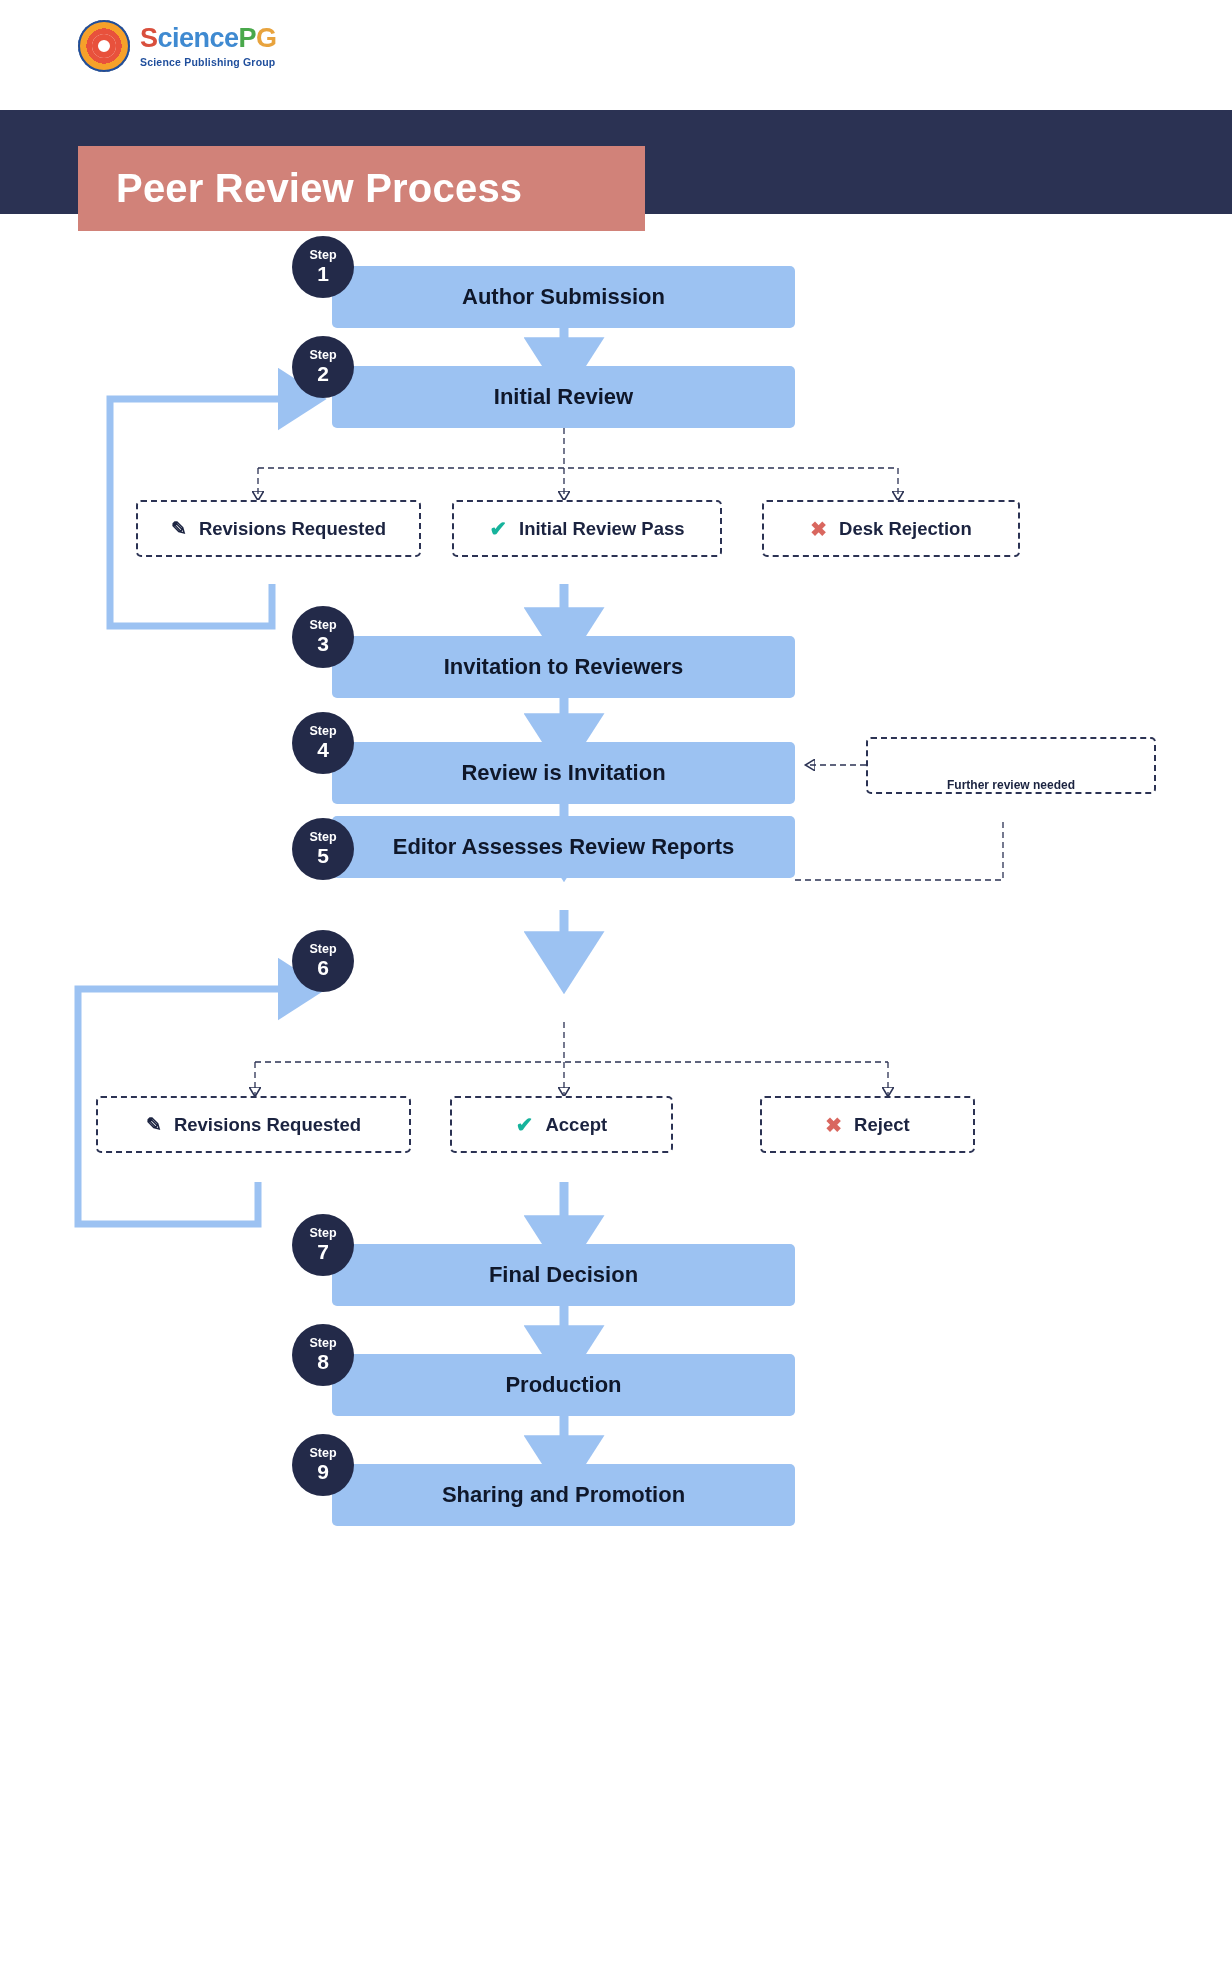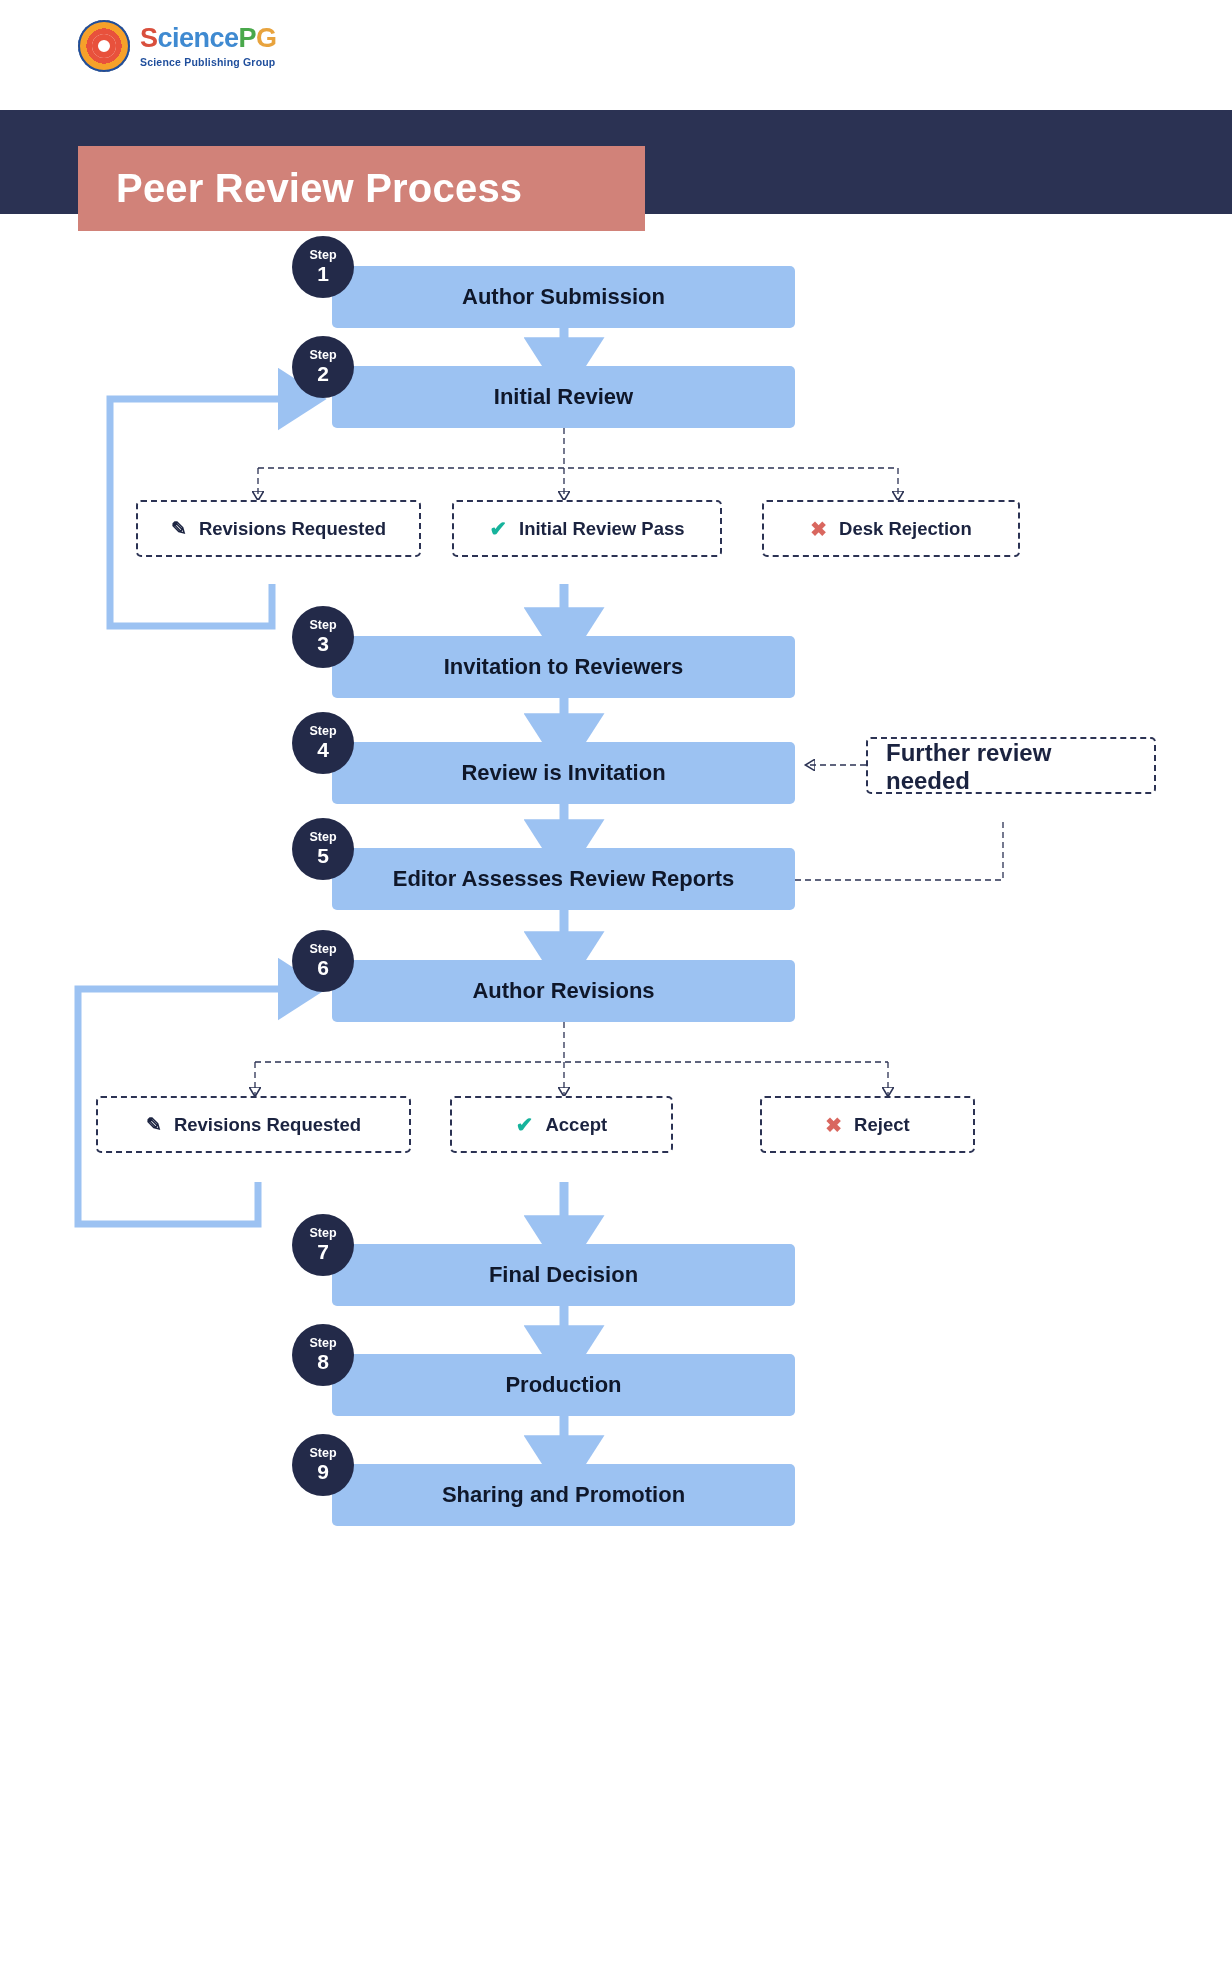--- a/index.html
+++ b/index.html
@@ -154,24 +154,24 @@
     padding: 0 14px;
     box-sizing: border-box;
   }
   .dash-note {
     position: absolute;
     height: 57px;
     border: 2px dashed #2b3253;
     border-radius: 5px;
     background: #ffffff;
     display: flex;
-    align-items: flex-start;
+    align-items: flex-end;
     justify-content: center;
     color: #1b2340;
-    font-size: 24px;
+    font-size: 12px;
     font-weight: bold;
     padding: 0 18px;
     box-sizing: border-box;
   }
   .ic { font-size: 19px; line-height: 1; display: inline-block; }
   .ic-pen { color: #1b2340; }
   .ic-check { color: #16b39c; font-size: 21px; }
   .ic-x { color: #d9675f; font-size: 20px; font-weight: bold; }
 </style>
 </head>
@@ -283,31 +283,28 @@
   </div>
   <div class="step-badge" style="top:498px;">
     <span class="lbl">Step</span>
     <span class="num">4</span>
   </div>
 
   <div class="dash-note" style="left:866px; top:523px; width:290px;">
     <span>Further review needed</span>
   </div>
 
-  <div class="step-box" style="top:634px;">
+  <div class="step-box" style="top:602px;">
     <span>Editor Assesses Review Reports</span>
   </div>
   <div class="step-badge" style="top:604px;">
     <span class="lbl">Step</span>
     <span class="num">5</span>
   </div>
 
-  <div class="step-box" style="top:746px;">
-    <span>Author Revisions</span>
-  </div>
   <div class="step-badge" style="top:716px;">
     <span class="lbl">Step</span>
     <span class="num">6</span>
   </div>
 
   <div class="dash-box" style="left:96px; top:882px; width:315px;">
     <span class="ic ic-pen">✎</span>
     <span>Revisions Requested</span>
   </div>
   <div class="dash-box" style="left:450px; top:882px; width:223px;">

